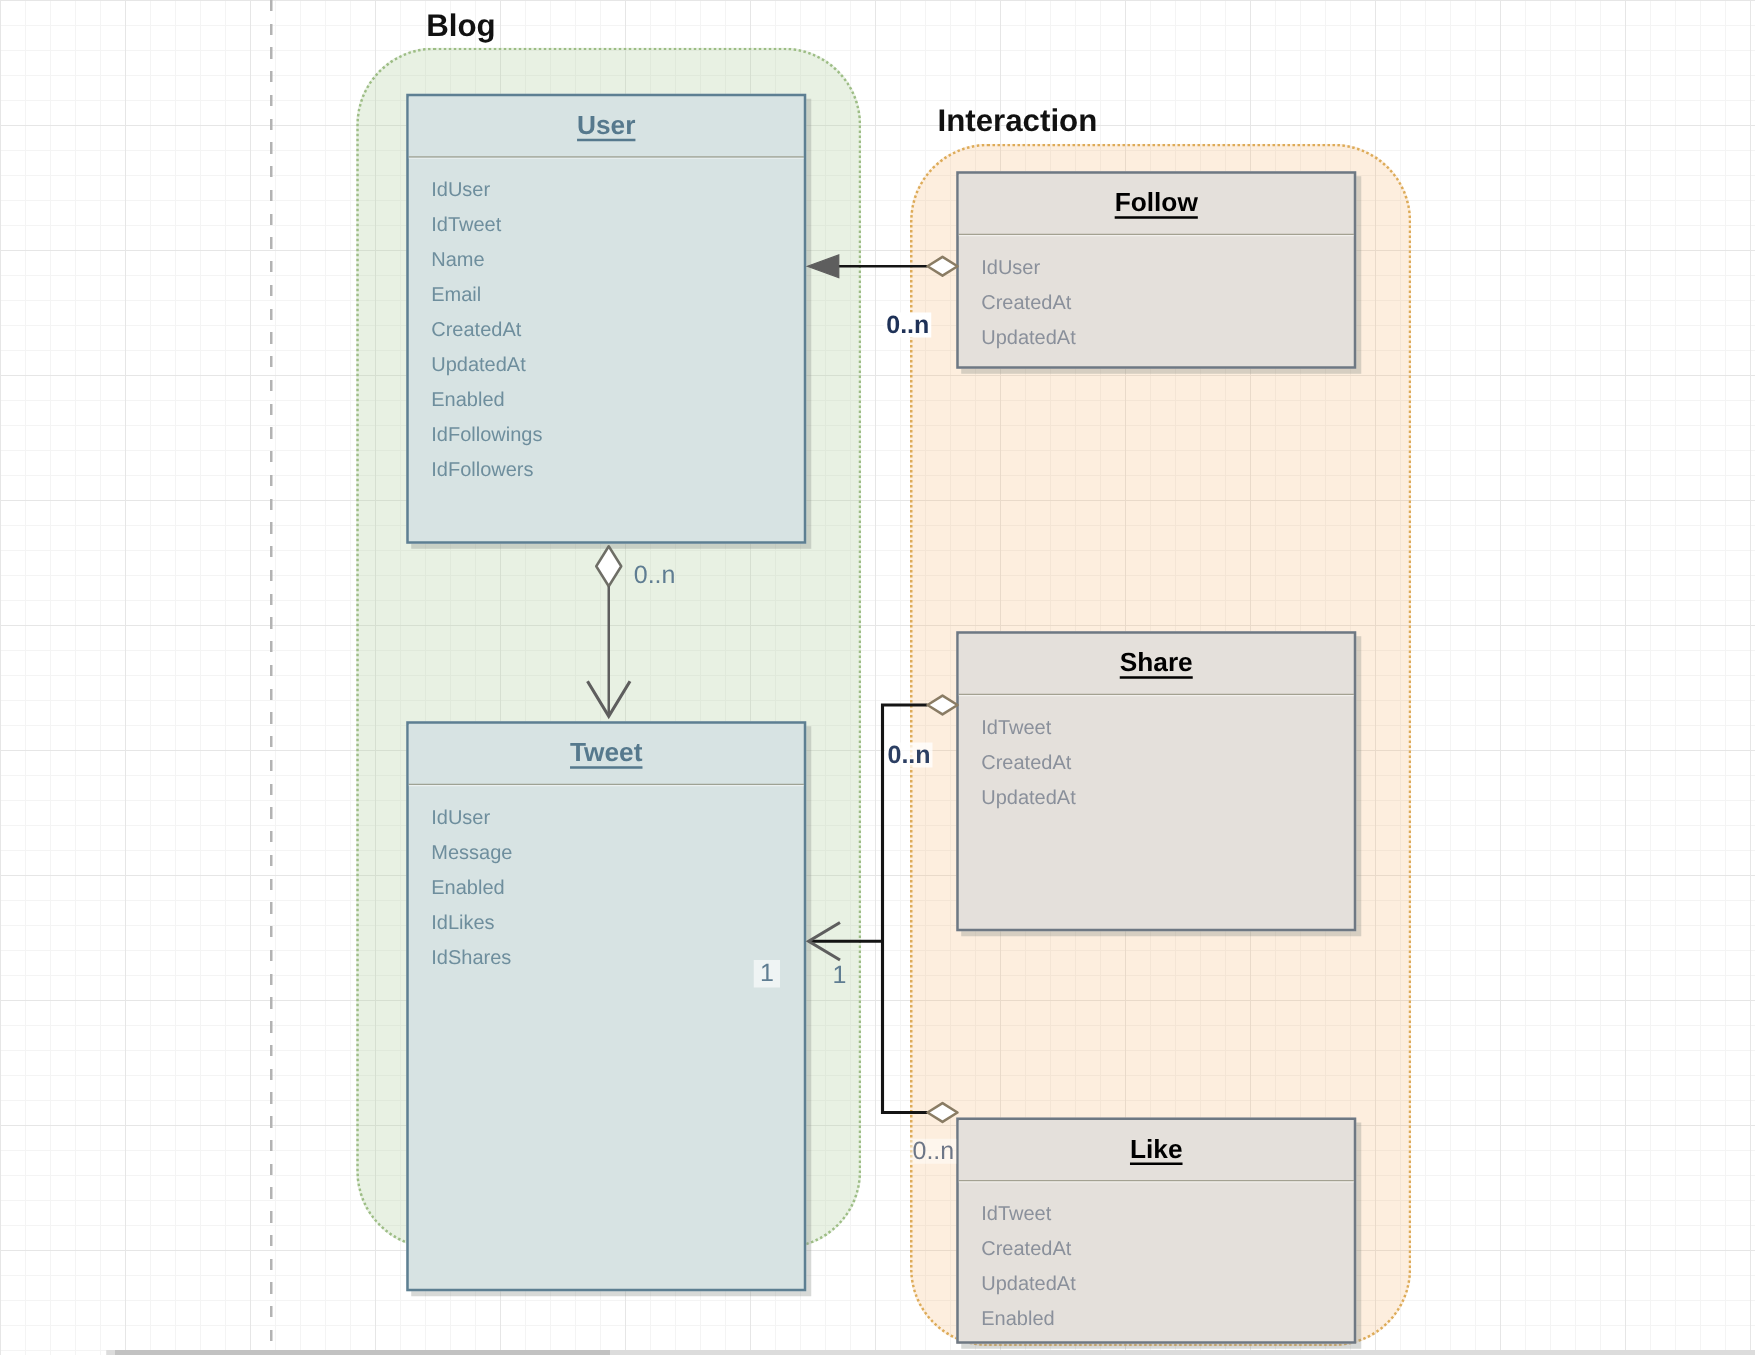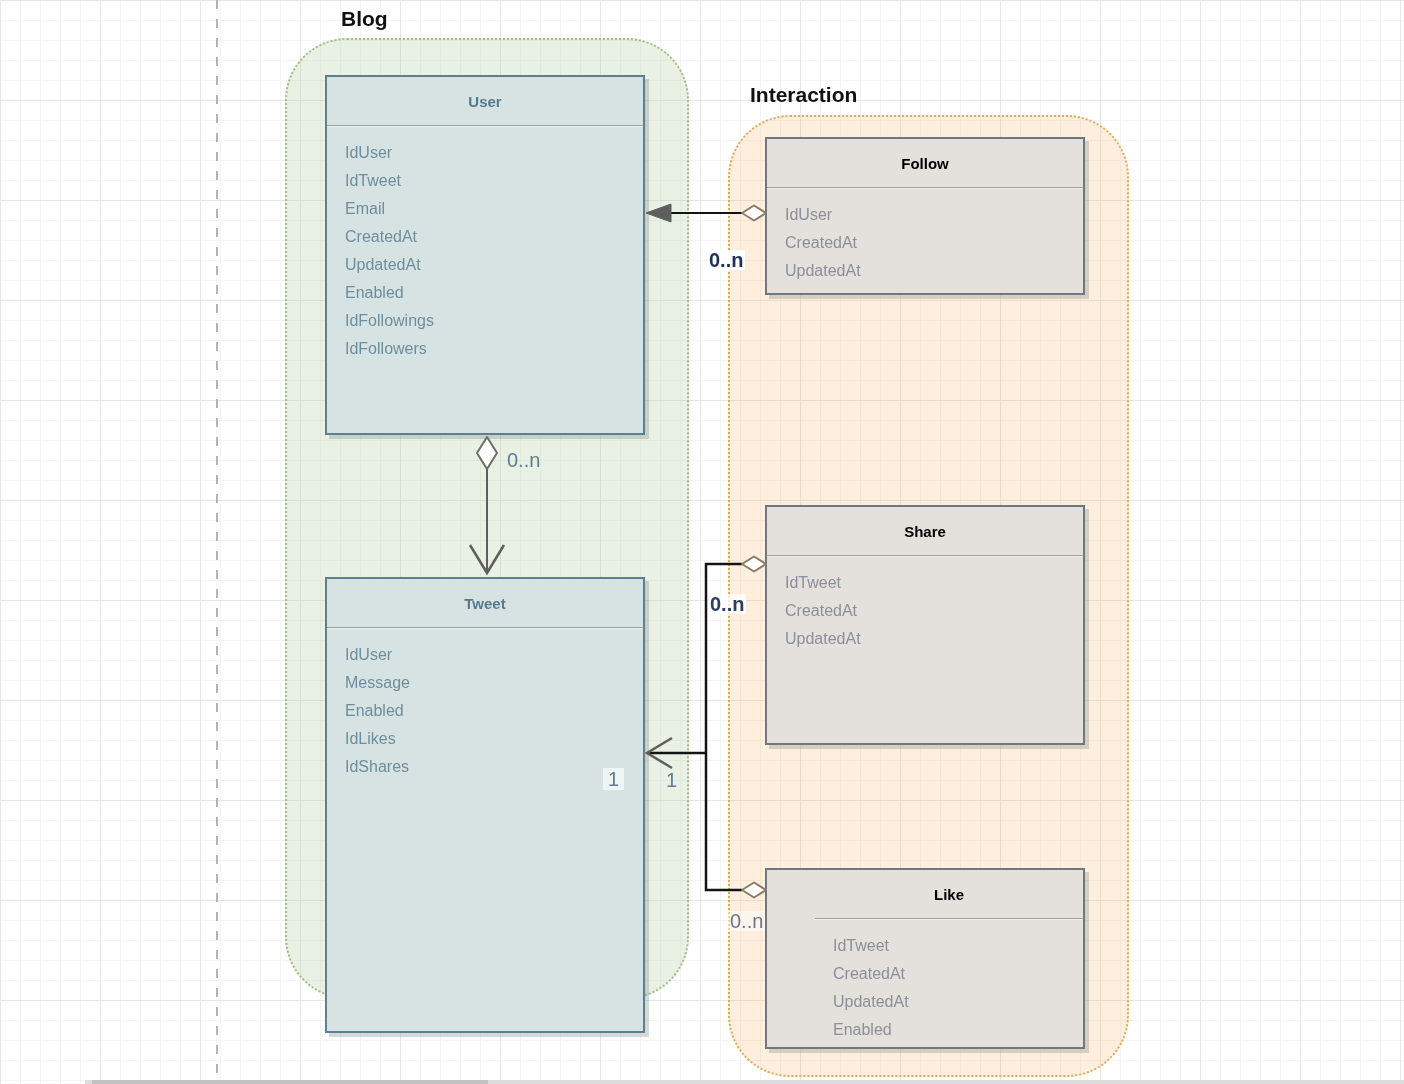--- a/index.html
+++ b/index.html
@@ -18,32 +18,32 @@
     background:repeating-linear-gradient(#b3b3b3 0 9px, transparent 9px 19px);
   }
   .group{
     position:absolute;border-radius:62px;border:2px dotted;
   }
   .group.blog{left:285px;top:38px;width:400px;height:957px;
     background:rgba(170,205,150,0.27);border-color:#9dbd85;}
   .group.interaction{left:728px;top:115px;width:397px;height:958px;
     background:rgba(246,178,107,0.22);border-color:#ddab58;}
   .group-label{
-    position:absolute;font-size:21px;font-weight:bold;color:#111;z-index:6;
+    position:absolute;font-size:25px;font-weight:bold;color:#111;z-index:6;
   }
   .entity{
     position:absolute;box-sizing:border-box;border:2px solid;z-index:3;
     box-shadow:4px 4px 0 rgba(140,145,140,0.35);
   }
   .entity.blue{background:#d7e3e3;border-color:#5d7f92;}
   .entity.gray{background:#e4e0db;border-color:#6e7883;}
   .e-header{
     height:48px;display:flex;align-items:center;justify-content:center;
-    font-size:15px;font-weight:bold;
-    text-underline-offset:4px;text-decoration-thickness:2px;
+    font-size:21px;font-weight:bold;
+    text-decoration:underline;text-underline-offset:4px;text-decoration-thickness:2px;
     border-bottom:1px solid rgba(120,118,95,0.6);
     box-shadow:0 1px 0 rgba(255,255,255,0.5);
   }
   .entity.blue .e-header{color:#56798d;}
   .entity.gray .e-header{color:#000000;}
   .e-fields{padding:13px 0 0 18px;font-size:16px;line-height:28px;}
   .entity.blue .e-fields{color:#6e8e9d;}
   .entity.gray .e-fields{color:#8a909b;}
   svg.wires{position:absolute;left:0;top:0;z-index:4;pointer-events:none;}
   .mult{
@@ -69,20 +69,21 @@
   <div class="group interaction"></div>
 
   <div class="group-label" style="left:341px;top:7px;">Blog</div>
   <div class="group-label" style="left:750px;top:83px;">Interaction</div>
 
   <div class="entity blue" style="left:325px;top:75px;width:320px;height:360px;">
     <div class="e-header">User</div>
     <div class="e-fields">
         <div class="field-line">IdUser</div>
         <div class="field-line">IdTweet</div>
+        <div class="field-line">Name</div>
         <div class="field-line">Email</div>
         <div class="field-line">CreatedAt</div>
         <div class="field-line">UpdatedAt</div>
         <div class="field-line">Enabled</div>
         <div class="field-line">IdFollowings</div>
         <div class="field-line">IdFollowers</div>
       </div>
   </div>
 
   <div class="entity blue" style="left:325px;top:577px;width:320px;height:456px;">
@@ -107,21 +108,21 @@
 
   <div class="entity gray" style="left:765px;top:505px;width:320px;height:240px;">
     <div class="e-header">Share</div>
     <div class="e-fields">
         <div class="field-line">IdTweet</div>
         <div class="field-line">CreatedAt</div>
         <div class="field-line">UpdatedAt</div>
       </div>
   </div>
 
-  <div class="entity gray" style="left:765px;top:868px;width:320px;height:181px;padding-left:48px;">
+  <div class="entity gray" style="left:765px;top:894px;width:320px;height:181px;">
     <div class="e-header">Like</div>
     <div class="e-fields">
         <div class="field-line">IdTweet</div>
         <div class="field-line">CreatedAt</div>
         <div class="field-line">UpdatedAt</div>
         <div class="field-line">Enabled</div>
       </div>
   </div>
 
   <svg class="wires" width="1404" height="1084" viewBox="0 0 1404 1084">

